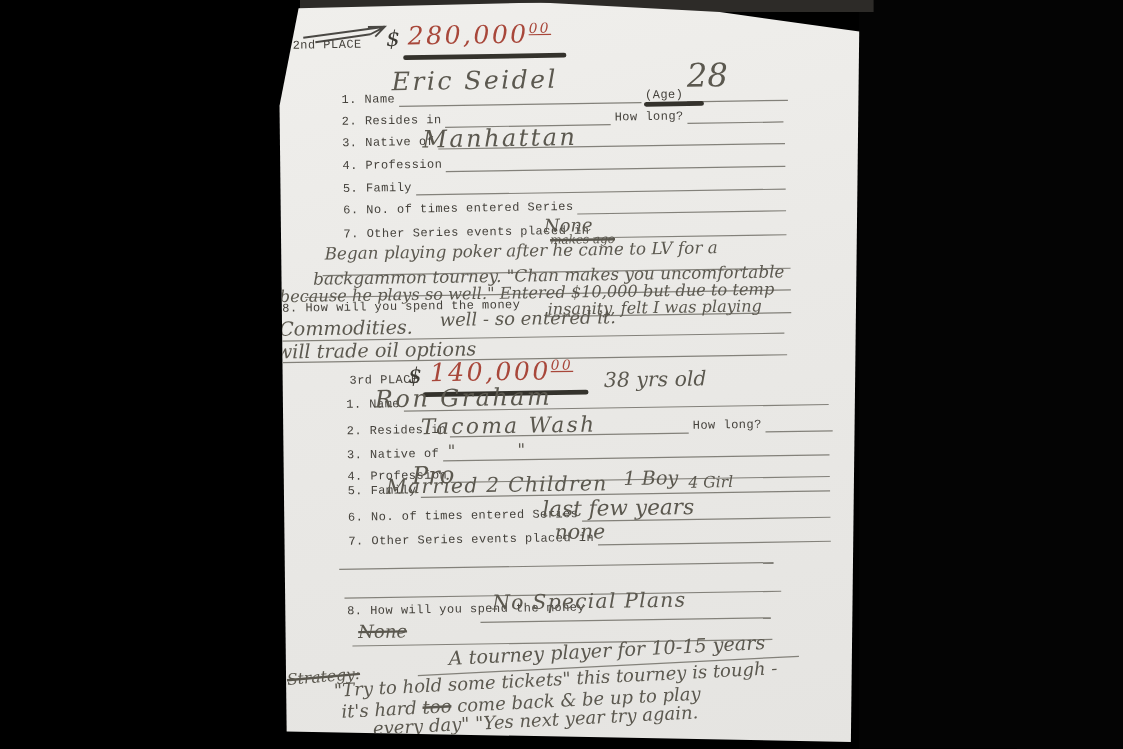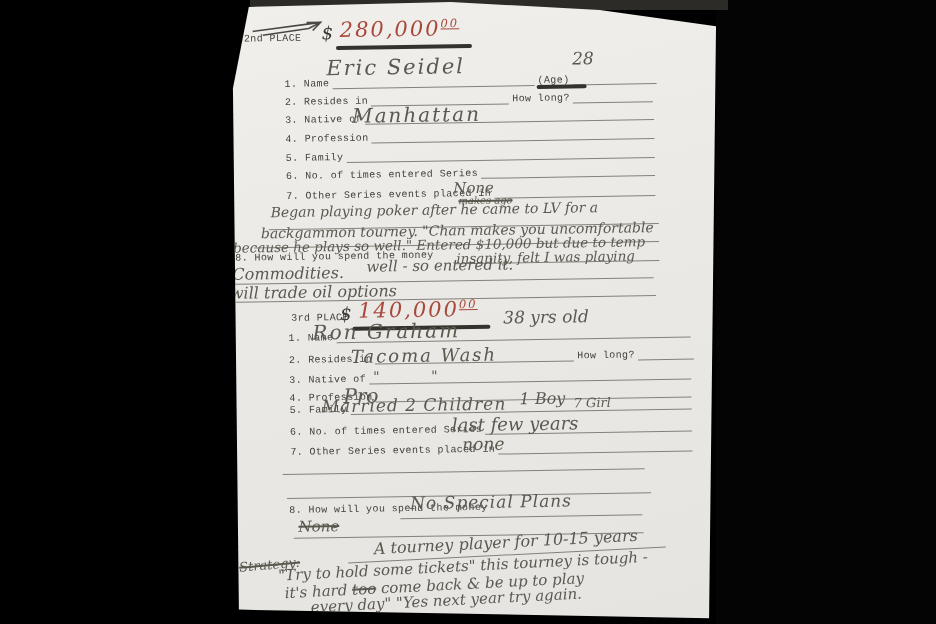--- a/index.html
+++ b/index.html
@@ -48,21 +48,21 @@
       <span class="hw red" style="left:122px;top:16px;font-size:21px;letter-spacing:2px"><span>280,000</span><span class="sup">00</span></span>
       <div class="thick" style="left:118px;top:42px;width:136px;height:4px"></div>
 
       <div class="row" style="left:66px;top:68px;width:372px">
         <span class="typed">1. Name</span>
         <span class="rule"></span>
         <span class="typed">(Age)</span>
         <span class="rulefix" style="width:84px"></span>
       </div>
       <span class="hw" style="left:108px;top:54px;font-size:21px;letter-spacing:2px">Eric Seidel</span>
-      <span class="hw" style="left:354px;top:50px;font-size:17px">28</span>
+      <span class="hw" style="left:354px;top:50px;font-size:27px">28</span>
       <div class="thick" style="left:318px;top:84px;width:50px;height:4px"></div>
 
       <div class="row" style="left:66px;top:86px;width:368px">
         <span class="typed">2. Resides in</span>
         <span class="rule"></span>
         <span class="typed">How long?</span>
         <span class="rulefix" style="width:80px"></span>
       </div>
 
       <div class="row" style="left:66px;top:104px;width:372px">
@@ -137,21 +137,21 @@
         <span class="rule"></span>
       </div>
       <span class="hw" style="left:120px;top:382px;font-size:20px">Pro</span>
 
       <div class="row" style="left:66px;top:394px;width:405px">
         <span class="typed">5. Family</span>
         <span class="rule"></span>
       </div>
       <span class="hw" style="left:98px;top:394px;font-size:17px;letter-spacing:1px">Married 2 Children</span>
       <span class="hw" style="left:296px;top:390px;font-size:16px">1 Boy</span>
-      <span class="hw" style="left:350px;top:396px;font-size:13px">7 Girl</span>
+      <span class="hw" style="left:350px;top:396px;font-size:13px">4 Girl</span>
 
       <div class="row" style="left:66px;top:416px;width:405px">
         <span class="typed">6. No. of times entered Series</span>
         <span class="rule"></span>
       </div>
       <span class="hw" style="left:228px;top:414px;font-size:18px">last few years</span>
 
       <div class="row" style="left:66px;top:436px;width:405px">
         <span class="typed">7. Other Series events placed in</span>
         <span class="rule"></span>

